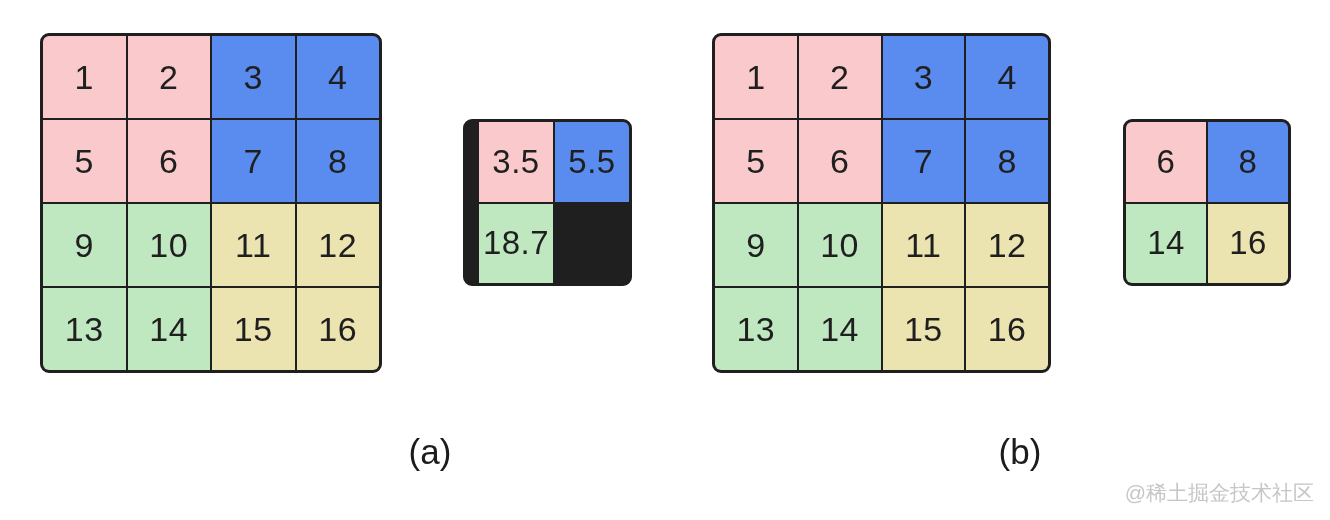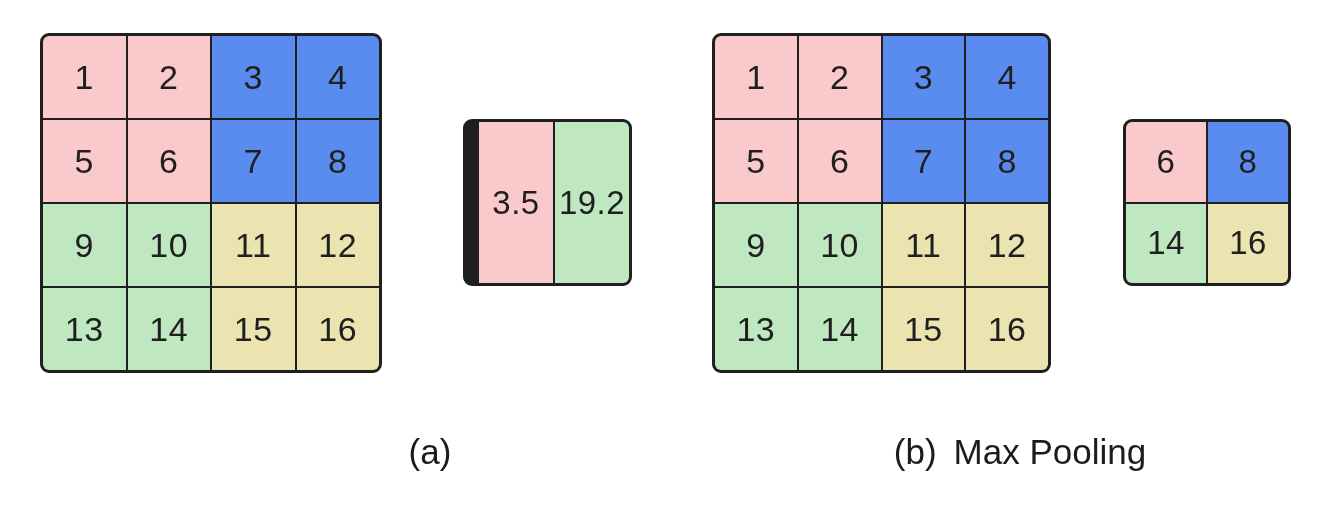--- a/index.html
+++ b/index.html
@@ -81,21 +81,22 @@
       <div class="cell" style="background: rgb(236, 228, 176);">11</div>
       <div class="cell" style="background: rgb(236, 228, 176);">12</div>
       <div class="cell" style="background: rgb(191, 232, 193);">13</div>
       <div class="cell" style="background: rgb(191, 232, 193);">14</div>
       <div class="cell" style="background: rgb(236, 228, 176);">15</div>
       <div class="cell" style="background: rgb(236, 228, 176);">16</div>
     </div>
 
   <div class="grid grid-output pos-a-output" style="grid-template-columns: repeat(2, 1fr);">
       <div class="cell" style="background: rgb(249, 201, 203);">3.5</div>
-      <div class="cell" style="background: rgb(191, 232, 193);">19.2</div>
+      <div class="cell" style="background: rgb(90, 139, 238);">5.5</div>
+      <div class="cell" style="background: rgb(191, 232, 193);">18.7</div>
     </div>
 
   <div class="grid grid-input pos-b-input" style="grid-template-columns: repeat(4, 1fr);">
       <div class="cell" style="background: rgb(249, 201, 203);">1</div>
       <div class="cell" style="background: rgb(249, 201, 203);">2</div>
       <div class="cell" style="background: rgb(90, 139, 238);">3</div>
       <div class="cell" style="background: rgb(90, 139, 238);">4</div>
       <div class="cell" style="background: rgb(249, 201, 203);">5</div>
       <div class="cell" style="background: rgb(249, 201, 203);">6</div>
       <div class="cell" style="background: rgb(90, 139, 238);">7</div>
@@ -116,17 +117,17 @@
       <div class="cell" style="background: rgb(191, 232, 193);">14</div>
       <div class="cell" style="background: rgb(236, 228, 176);">16</div>
     </div>
 
   <div class="caption pos-caption-a">
     <span>(a)</span>
   </div>
 
   <div class="caption pos-caption-b">
     <span>(b)</span>
-    <span>Max Pooling</span>
   </div>
 
+  <div class="watermark">@稀土掘金技术社区</div>
 
 </div>
 
 </body></html>

